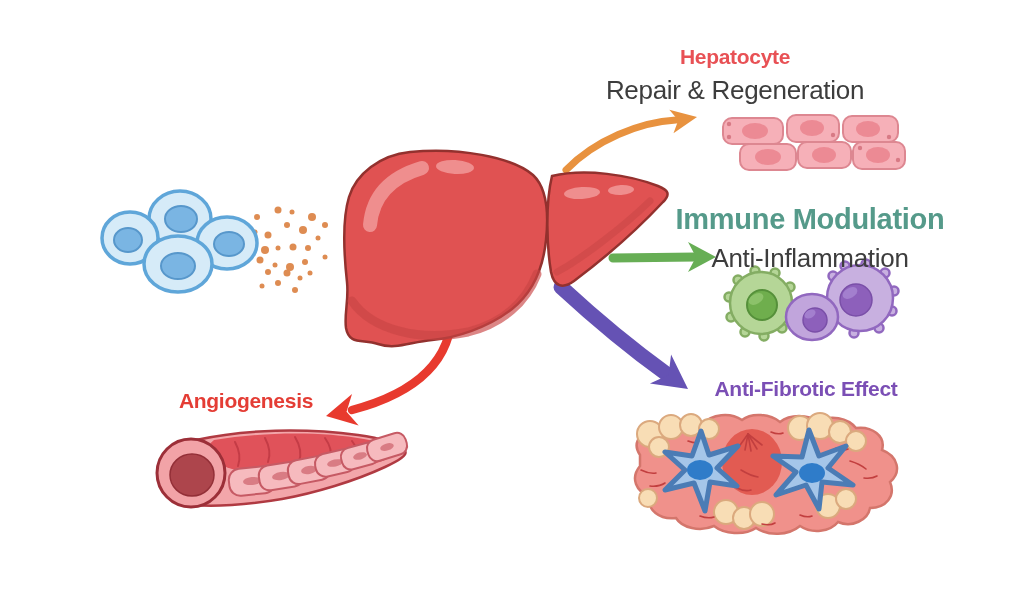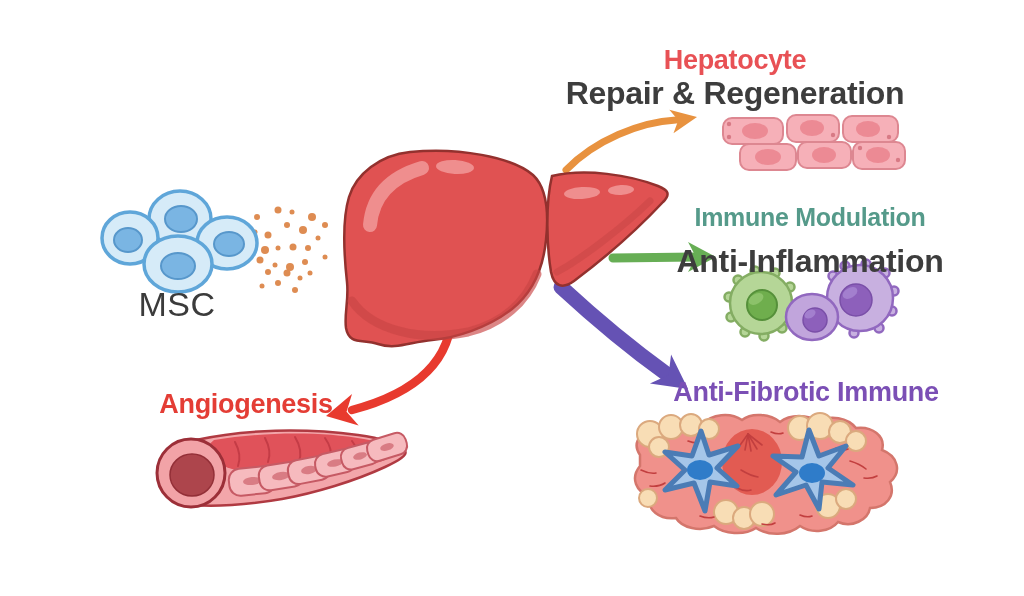--- a/index.html
+++ b/index.html
@@ -1,22 +1,22 @@
 <!DOCTYPE html>
 <html><head>
 <meta charset="utf-8">
 <style>
   html,body{margin:0;padding:0;background:#ffffff;}
   .canvas{position:relative;width:1024px;height:596px;background:#ffffff;overflow:hidden;
           font-family:"Liberation Sans",sans-serif;}
   .canvas svg.art{position:absolute;left:0;top:0;}
   .label{position:absolute;text-align:center;line-height:1.08;letter-spacing:-0.3px;}
-  .title-bold{font-size:27px;font-weight:700;}
-  .title-bold-sm{font-size:25px;font-weight:700;}
-  .subtitle{font-size:32px;font-weight:700;}
+  .title-bold{font-size:21px;font-weight:700;}
+  .title-bold-sm{font-size:29px;font-weight:700;}
+  .subtitle{font-size:26px;font-weight:400;}
   .msc-label{font-size:34px;font-weight:400;letter-spacing:0.5px;}
 </style>
 </head>
 <body>
 
 <div class="canvas">
 
 <svg class="art" width="1024" height="596" viewBox="0 0 1024 596">
 
   <g>
@@ -276,19 +276,18 @@
     <ellipse cx="192" cy="475" rx="22" ry="21" fill="#ad454c" stroke="#932f37" stroke-width="1.5"></ellipse>
   </g>
 </svg>
 
 <div class="label title-bold" style="left: 535px; top: 46px; width: 400px; color: rgb(232, 81, 85);">Hepatocyte</div>
 <div class="label subtitle" style="left: 535px; top: 76px; width: 400px; color: rgb(61, 61, 61);">Repair &amp; Regeneration</div>
 
 <div class="label title-bold-sm" style="left: 610px; top: 204px; width: 400px; color: rgb(85, 154, 138);">Immune Modulation</div>
 <div class="label subtitle" style="left: 610px; top: 232px; width: 400px; color: rgb(61, 61, 61); margin-top: 12px;">Anti-Inflammation</div>
 
-<div class="label title-bold" style="left: 606px; top: 378px; width: 400px; color: rgb(123, 79, 181);">Anti-Fibrotic Immune</div>
+<div class="label title-bold" style="left: 606px; top: 378px; width: 400px; color: rgb(123, 79, 181);">Anti-Fibrotic Effect</div>
 
 <div class="label title-bold" style="left: 76px; top: 390px; width: 340px; color: rgb(228, 61, 53);">Angiogenesis</div>
 
-<div class="label msc-label" style="left: 77px; top: 286px; width: 200px; color: rgb(59, 59, 59);">MSC</div>
 
 </div>
 
 </body></html>

